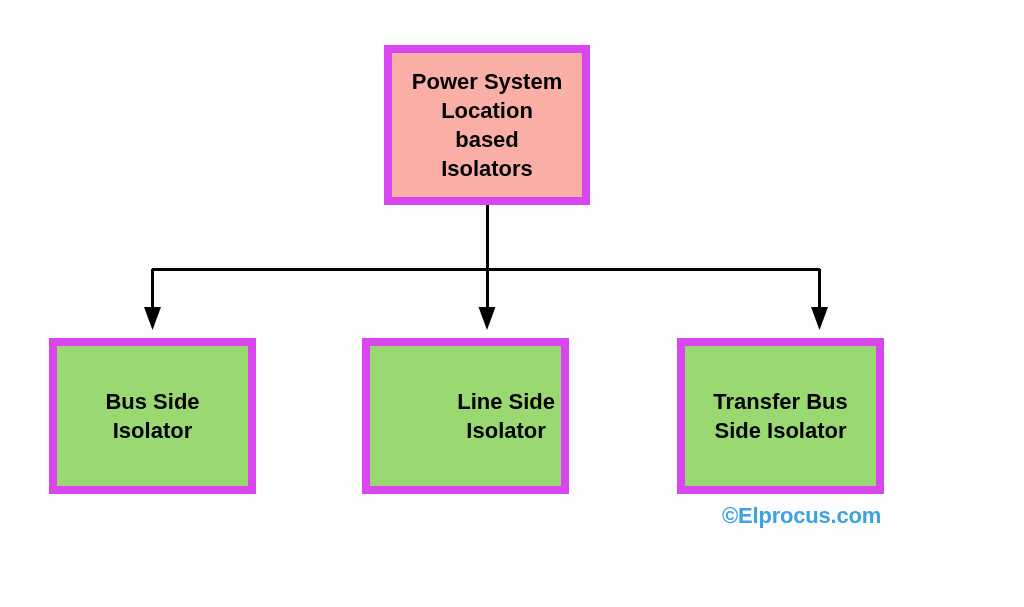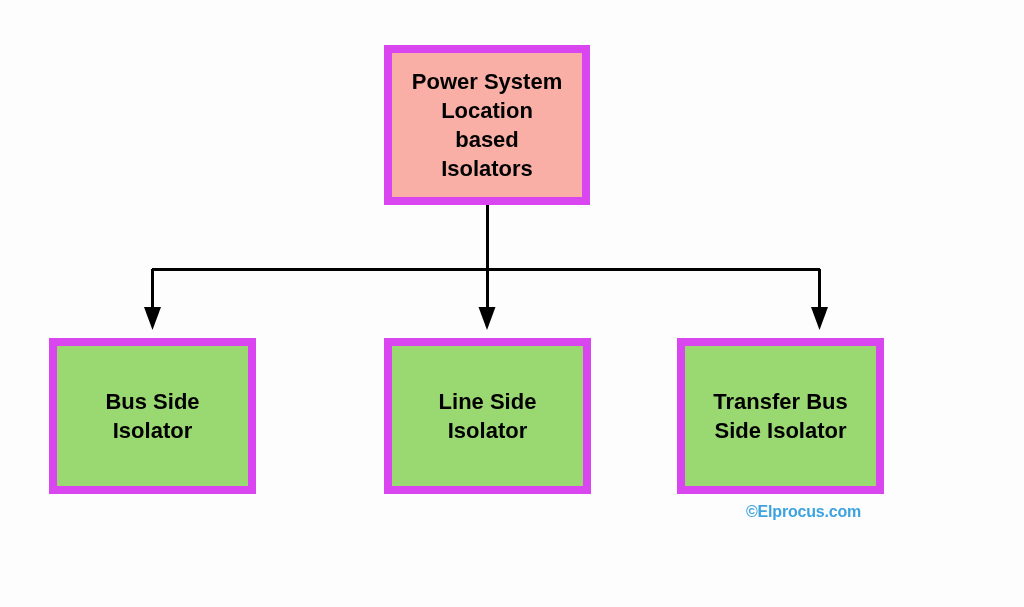--- a/index.html
+++ b/index.html
@@ -41,21 +41,21 @@
     background: #F9AFA5;
   }
   .node.leaf {
     top: 331px;
     width: 207px;
     height: 156px;
     background: #9AD872;
     margin-top: 7px;
   }
   .node.leaf-0 { left: 49px; }
-  .node.leaf-1 { left: 384px; }
+  .node.leaf-1 { left: 362px; justify-content: flex-end; }
   .node.leaf-2 { left: 677px; }
 
   .node-label {
     display: block;
     padding: 0 6px;
   }
 
   
   #connectors {
     position: absolute;
@@ -64,26 +64,25 @@
     width: 1024px;
     height: 607px;
     pointer-events: none;
   }
 
   
   #watermark {
     position: absolute;
     left: 722px;
     top: 503px;
-    font-size: 16px;
+    font-size: 22px;
     font-weight: bold;
     color: #3DA3E0;
     letter-spacing: -0.2px;
     white-space: nowrap;
-    margin-left: 24px;
   }
 </style>
 </head>
 <body>
 
 <div id="canvas">
 
   <svg id="connectors" viewBox="0 0 1024 607" width="1024" height="607">
     <g stroke="#000000" stroke-width="3" fill="none" shape-rendering="crispEdges">
 

